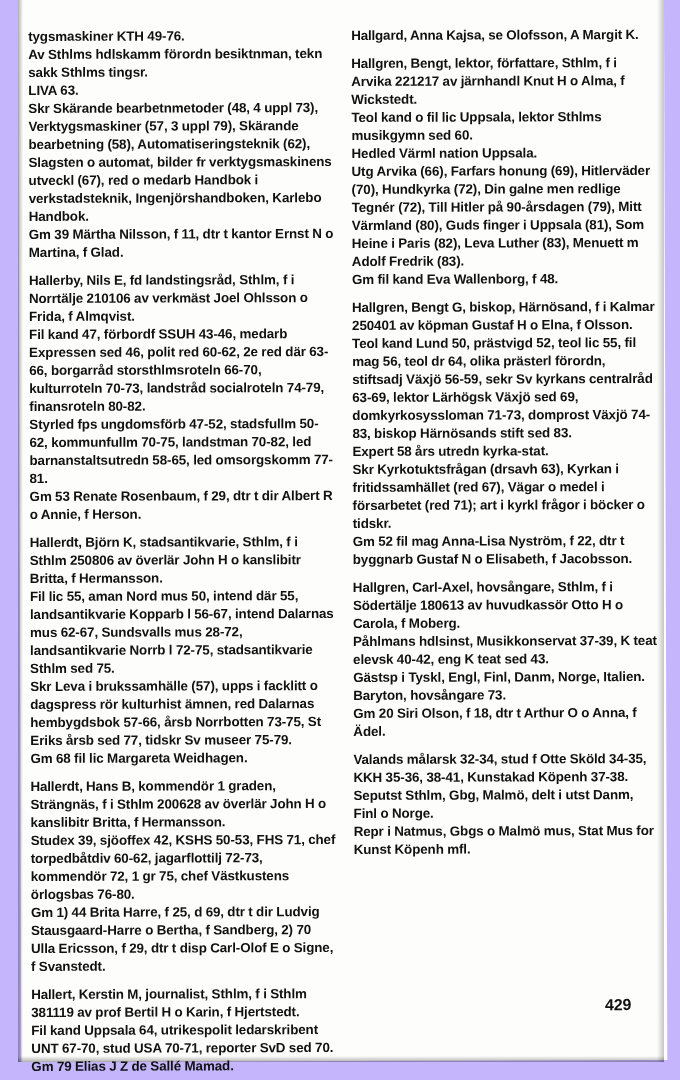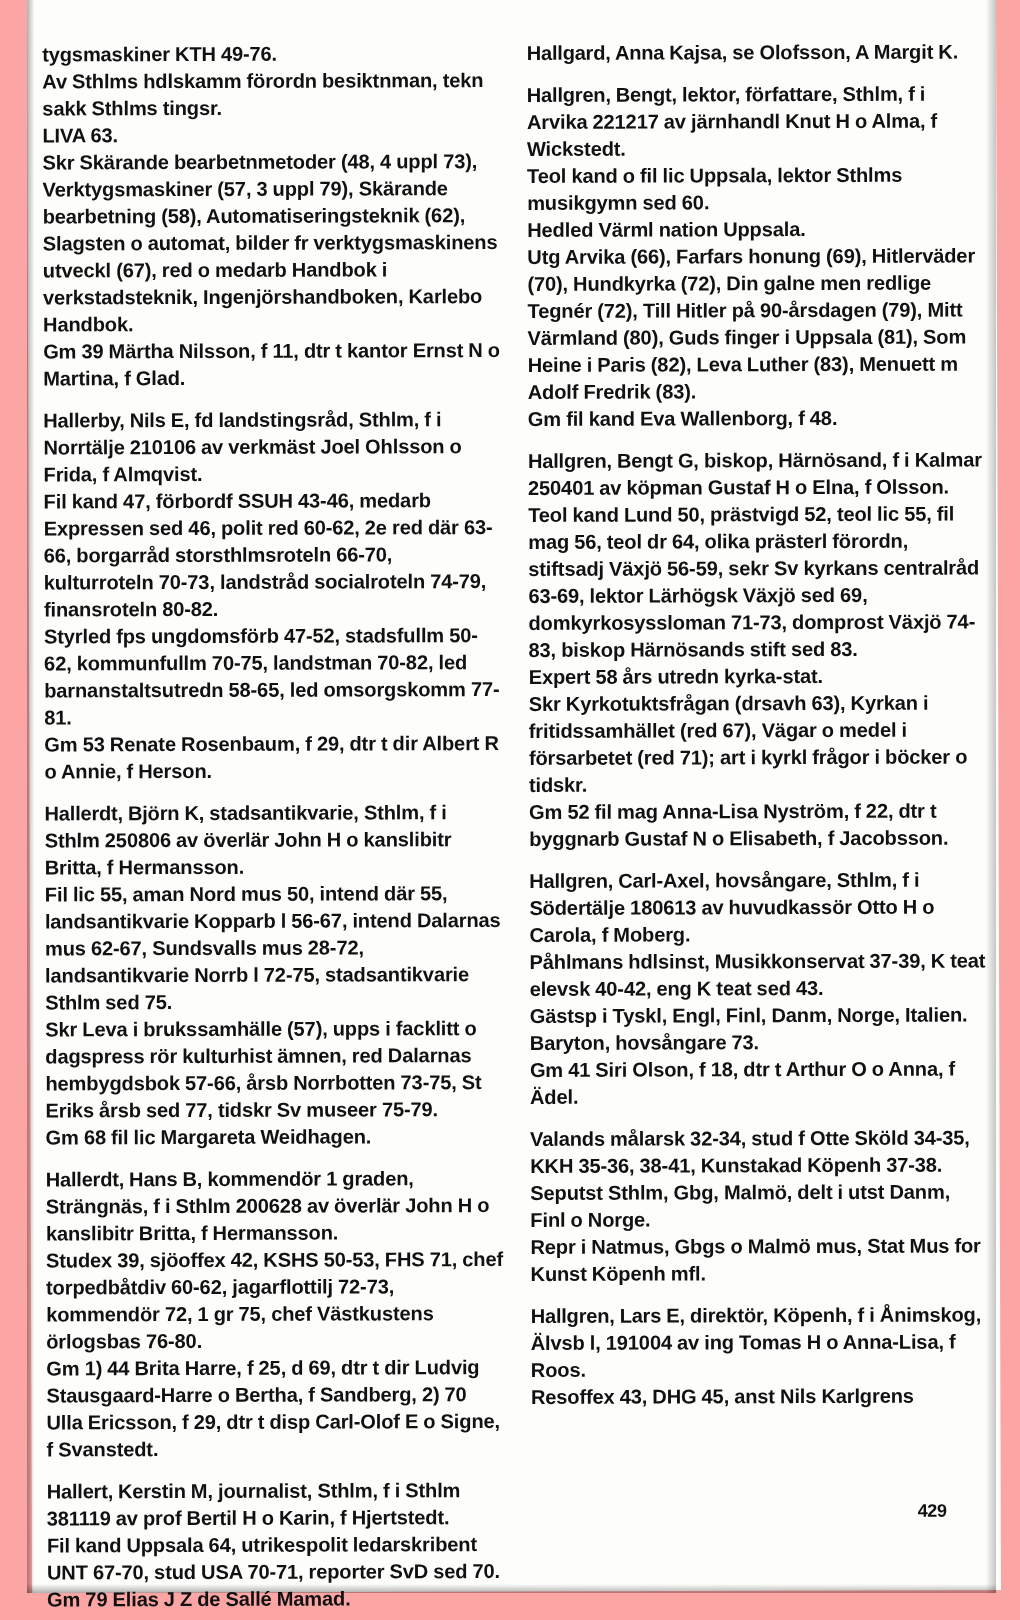--- a/index.html
+++ b/index.html
@@ -13,21 +13,21 @@
     height: 1080px;
     overflow: hidden;
     font-family: "Liberation Sans", "DejaVu Sans", sans-serif;
   }
 
   
   #scan-page {
     position: relative;
     width: 680px;
     height: 1080px;
-    background: #fca5a5;
+    background: #c4b5fd;
     overflow: hidden;
   }
 
   #paper {
     position: absolute;
     left: 18px;
     top: 0px;
     width: 646px;
     height: 1062px;
     background: #fdfdfb;
@@ -98,21 +98,21 @@
   .headword {
     font-weight: 700;
     letter-spacing: -0.15px;
   }
 
   
   #page-number {
     position: absolute;
     right: 36px;
     bottom: 46px;
-    font-size: 12px;
+    font-size: 16px;
     font-weight: 800;
     color: #111;
     letter-spacing: -0.2px;
   }
 </style>
 </head>
 <body>
 
 <div id="scan-page">
 
@@ -178,33 +178,29 @@
           <p class="para">Expert 58 års utredn kyrka-stat.</p>
           <p class="para">Skr Kyrkotuktsfrågan (drsavh 63), Kyrkan i fritidssamhället (red 67), Vägar o medel i försarbetet (red 71); art i kyrkl frågor i böcker o tidskr.</p>
           <p class="para">Gm 52 fil mag Anna-Lisa Nyström, f 22, dtr t byggnarb Gustaf N o Elisabeth, f Jacobsson.</p>
         </div>
 
         <div class="entry">
           <p class="para"><span class="headword">Hallgren, Carl-Axel,</span><span> hovsångare, Sthlm, f i Södertälje 180613 av huvudkassör Otto H o Carola, f Moberg.</span></p>
           <p class="para">Påhlmans hdlsinst, Musikkonservat 37-39, K teat elevsk 40-42, eng K teat sed 43.</p>
           <p class="para">Gästsp i Tyskl, Engl, Finl, Danm, Norge, Italien.</p>
           <p class="para">Baryton, hovsångare 73.</p>
-          <p class="para">Gm 41 Siri Olson, f 18, dtr t Arthur O o Anna, f Ädel.</p>
+          <p class="para">Gm 20 Siri Olson, f 18, dtr t Arthur O o Anna, f Ädel.</p>
         </div>
 
         <div class="entry">
           <p class="para">Valands målarsk 32-34, stud f Otte Sköld 34-35, KKH 35-36, 38-41, Kunstakad Köpenh 37-38.</p>
           <p class="para">Seputst Sthlm, Gbg, Malmö, delt i utst Danm, Finl o Norge.</p>
           <p class="para">Repr i Natmus, Gbgs o Malmö mus, Stat Mus for Kunst Köpenh mfl.</p>
         </div>
 
-        <div class="entry">
-          <p class="para"><span class="headword">Hallgren, Lars</span><span> E, direktör, Köpenh, f i Ånimskog, Älvsb l, 191004 av ing Tomas H o Anna-Lisa, f Roos.</span></p>
-          <p class="para">Resoffex 43, DHG 45, anst Nils Karlgrens</p>
-        </div>
 
       </div>
 
     </div>
 
     <div id="page-number">429</div>
 
   </div>
 
   <div id="edge-left-shadow"></div>

